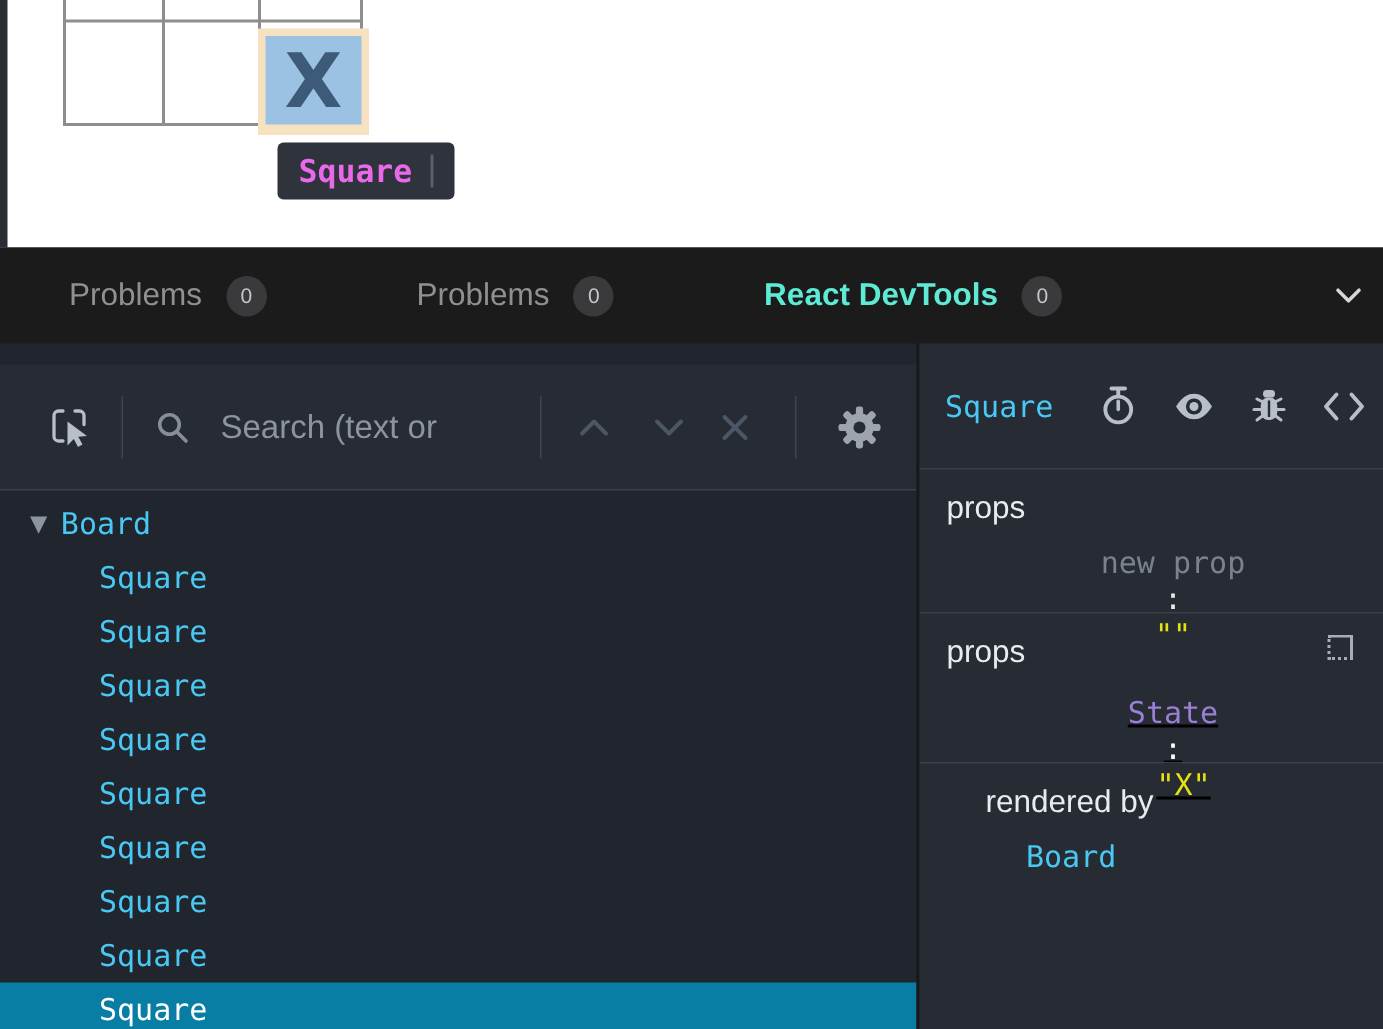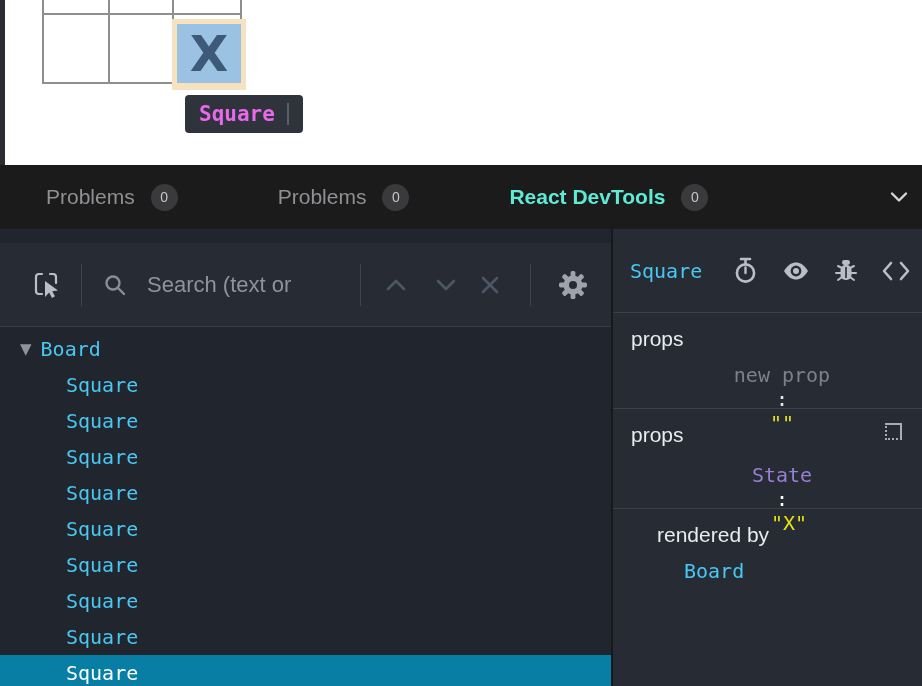--- a/index.html
+++ b/index.html
@@ -67,21 +67,21 @@
   .section.props { height:95px; }
   .section.hooks { height:100px; border-top:1px solid #3a3f49; }
   .section.rendered { flex:1; border-top:1px solid #3a3f49;padding-left:44px; }
   .section-title-row { display:flex; align-items:flex-start; }
   .section-title { font-size:21px; color:#e9ebee; }
   .hook-parse-icon { margin-left:auto; margin-right:4px; width:17px; height:17px;
                      border-top:2px solid #a6adb7; border-right:2px solid #a6adb7;
                      border-left:2px dotted #a6adb7; border-bottom:2px dotted #a6adb7; cursor:pointer; }
   .kv { margin-top:12px; padding-left:27px; font-family:"DejaVu Sans Mono", monospace; font-size:20px;
         display:flex; align-items:center;flex-direction:column; }
-  .kv.hooks-kv { margin-top:16px; }
+  .kv.hooks-kv { margin-top:16px;text-decoration:underline; }
   .k-gray { color:#7b828d; }
   .k-purple { color:#9a7fd6; }
   .colon-spaced { color:#e6e9ec; margin:0 12px; }
   .colon-tight { color:#ffffff; }
   .v-yellow { color:#e6e210; margin-left:0; }
   .hooks-kv .v-yellow { margin-left:14px; }
   .rendered-link { margin-top:12px; padding-left:27px; font-family:"DejaVu Sans Mono", monospace;
                    font-size:20px; color:#49c8f3; cursor:pointer; }
 
   svg { display:block; }

